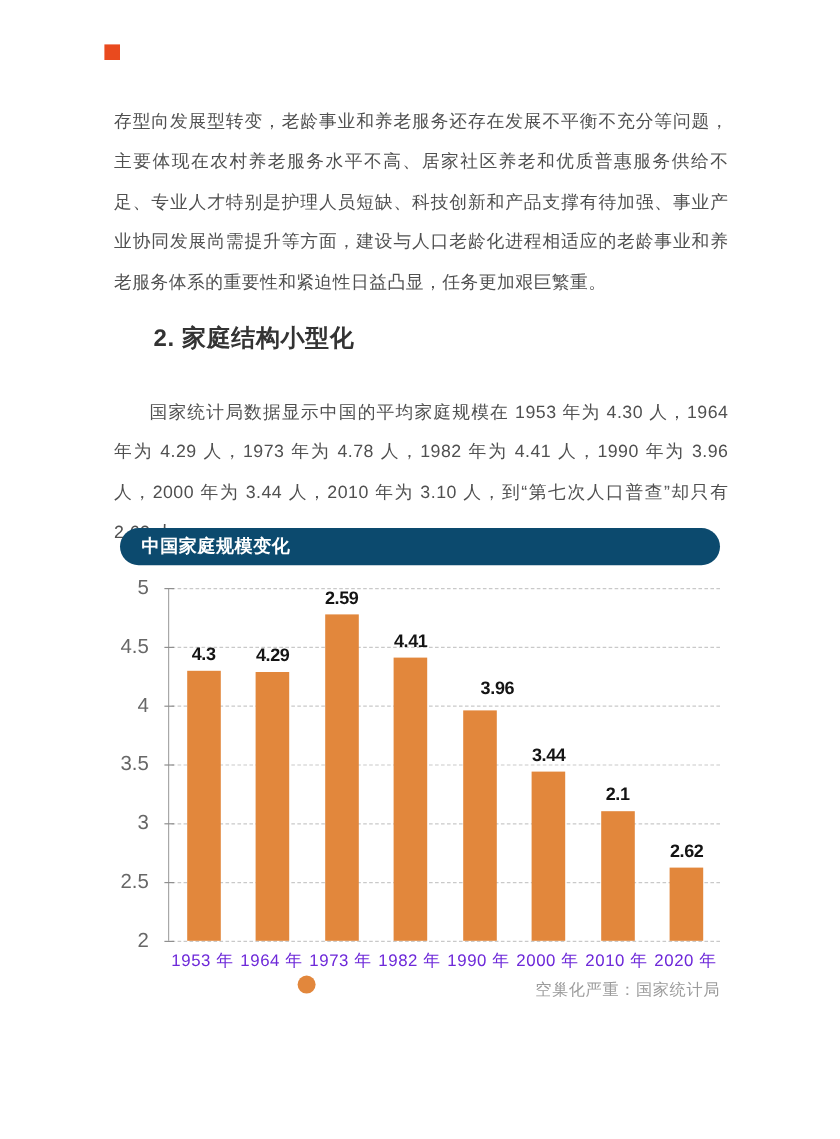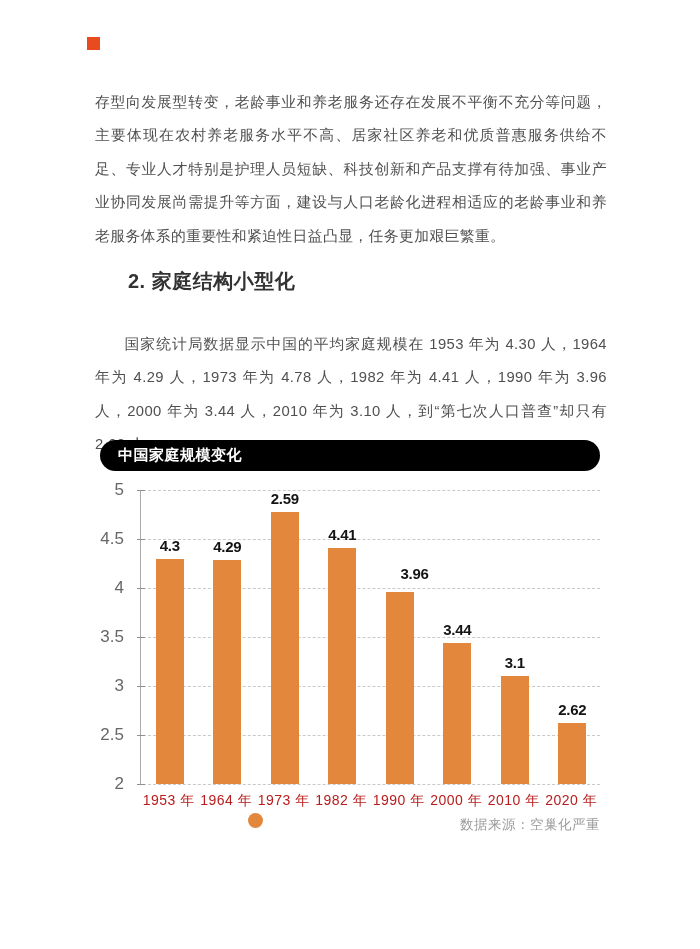--- a/index.html
+++ b/index.html
@@ -50,21 +50,21 @@
   }
   .bar {
     position:absolute; bottom:0; width:28px;
   }
   .bar-value-label {
     position:absolute; width:57.5px; text-align:center;
     font-size:15px; font-weight:bold; color:#141414; letter-spacing:-0.3px;
   }
   .x-labels { position:absolute; left:140px; top:792px; width:460px; display:flex; }
   .x-tick-label {
-    flex:1 1 0; text-align:center; font-size:14px; color:#b91c1c; letter-spacing:0.5px;
+    flex:1 1 0; text-align:center; font-size:14px; color:#6d28d9; letter-spacing:0.5px;
   }
   .legend-row {
     position:absolute; left:100px; top:813px; width:500px; height:24px;
   }
   .legend {
     position:absolute; left:148px; top:0; display:flex; align-items:center; gap:9px;
   }
   .legend-dot { width:15px; height:15px; border-radius:50%; }
   .legend-label { font-size:15.5px; font-weight:bold; color:#2b2b2b; letter-spacing:0.5px; }
   .chart-source {
@@ -92,21 +92,21 @@
 
   <div class="corner-marker" style="background: rgb(233, 74, 30);"></div>
 
   <p class="body-text para1">存型向发展型转变，老龄事业和养老服务还存在发展不平衡不充分等问题，主要体现在农村养老服务水平不高、居家社区养老和优质普惠服务供给不足、专业人才特别是护理人员短缺、科技创新和产品支撑有待加强、事业产业协同发展尚需提升等方面，建设与人口老龄化进程相适应的老龄事业和养老服务体系的重要性和紧迫性日益凸显，任务更加艰巨繁重。</p>
 
   <h3 class="section-heading">2. 家庭结构小型化</h3>
 
 
   <p class="body-text para3">国家统计局数据显示中国的平均家庭规模在 1953 年为 4.30 人，1964 年为 4.29 人，1973 年为 4.78 人，1982 年为 4.41 人，1990 年为 3.96 人，2000 年为 3.44 人，2010 年为 3.10 人，到“第七次人口普查”却只有 2.62 人。</p>
 
-  <div class="chart-band" style="background: #000000;">
+  <div class="chart-band" style="background: #0c4a6e;">
     <span>中国家庭规模变化</span>
   </div>
 
   <div class="y-axis-labels" id="yaxis">
       <div class="y-tick-label" style="top: -11px;">5</div>
       <div class="y-tick-label" style="top: 38px;">4.5</div>
       <div class="y-tick-label" style="top: 87px;">4</div>
       <div class="y-tick-label" style="top: 136px;">3.5</div>
       <div class="y-tick-label" style="top: 185px;">3</div>
       <div class="y-tick-label" style="top: 234px;">2.5</div>
@@ -134,37 +134,37 @@
       <div class="bar-value-label" style="left: 57.5px; bottom: 229.42px;">4.29</div>
       <div class="bar" style="left: 129.75px; height: 272.44px; background: rgb(226, 135, 60);"></div>
       <div class="bar-value-label" style="left: 115px; bottom: 277.44px;">2.59</div>
       <div class="bar" style="left: 187.25px; height: 236.18px; background: rgb(226, 135, 60);"></div>
       <div class="bar-value-label" style="left: 172.5px; bottom: 241.18px;">4.41</div>
       <div class="bar" style="left: 244.75px; height: 192.08px; background: rgb(226, 135, 60);"></div>
       <div class="bar-value-label" style="left: 230px; bottom: 202px; text-align: right;">3.96</div>
       <div class="bar" style="left: 302.25px; height: 141.12px; background: rgb(226, 135, 60);"></div>
       <div class="bar-value-label" style="left: 287.5px; bottom: 146.12px;">3.44</div>
       <div class="bar" style="left: 359.75px; height: 107.8px; background: rgb(226, 135, 60);"></div>
-      <div class="bar-value-label" style="left: 345px; bottom: 112.8px;">3.1</div>
+      <div class="bar-value-label" style="left: 345px; bottom: 112.8px;">2.1</div>
       <div class="bar" style="left: 417.25px; height: 60.76px; background: rgb(226, 135, 60);"></div>
       <div class="bar-value-label" style="left: 402.5px; bottom: 65.76px;">2.62</div>
     </div>
 
   <div class="x-labels" id="xlabels">
       <div class="x-tick-label">1953 年</div>
       <div class="x-tick-label">1964 年</div>
       <div class="x-tick-label">1973 年</div>
       <div class="x-tick-label">1982 年</div>
       <div class="x-tick-label">1990 年</div>
       <div class="x-tick-label">2000 年</div>
       <div class="x-tick-label">2010 年</div>
       <div class="x-tick-label">2020 年</div>
     </div>
 
   <div class="legend-row">
     <span class="legend">
       <span class="legend-dot" id="legend-dot" style="background: rgb(226, 135, 60);"></span>
     </span>
-    <span class="chart-source">数据来源：空巢化严重</span>
+    <span class="chart-source">空巢化严重：国家统计局</span>
   </div>
 
 
 </div>
 
 </body></html>

